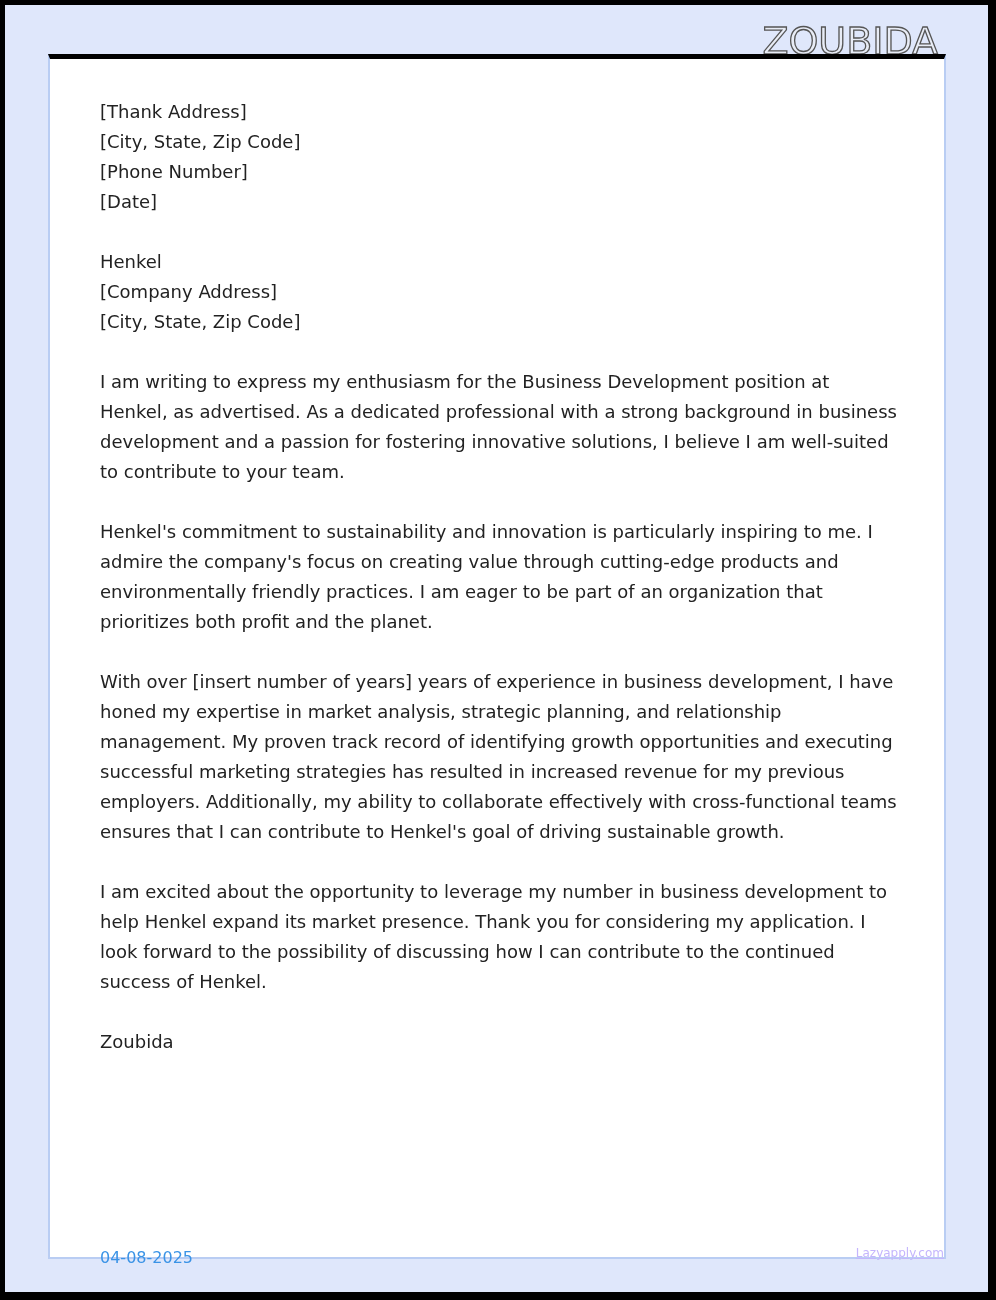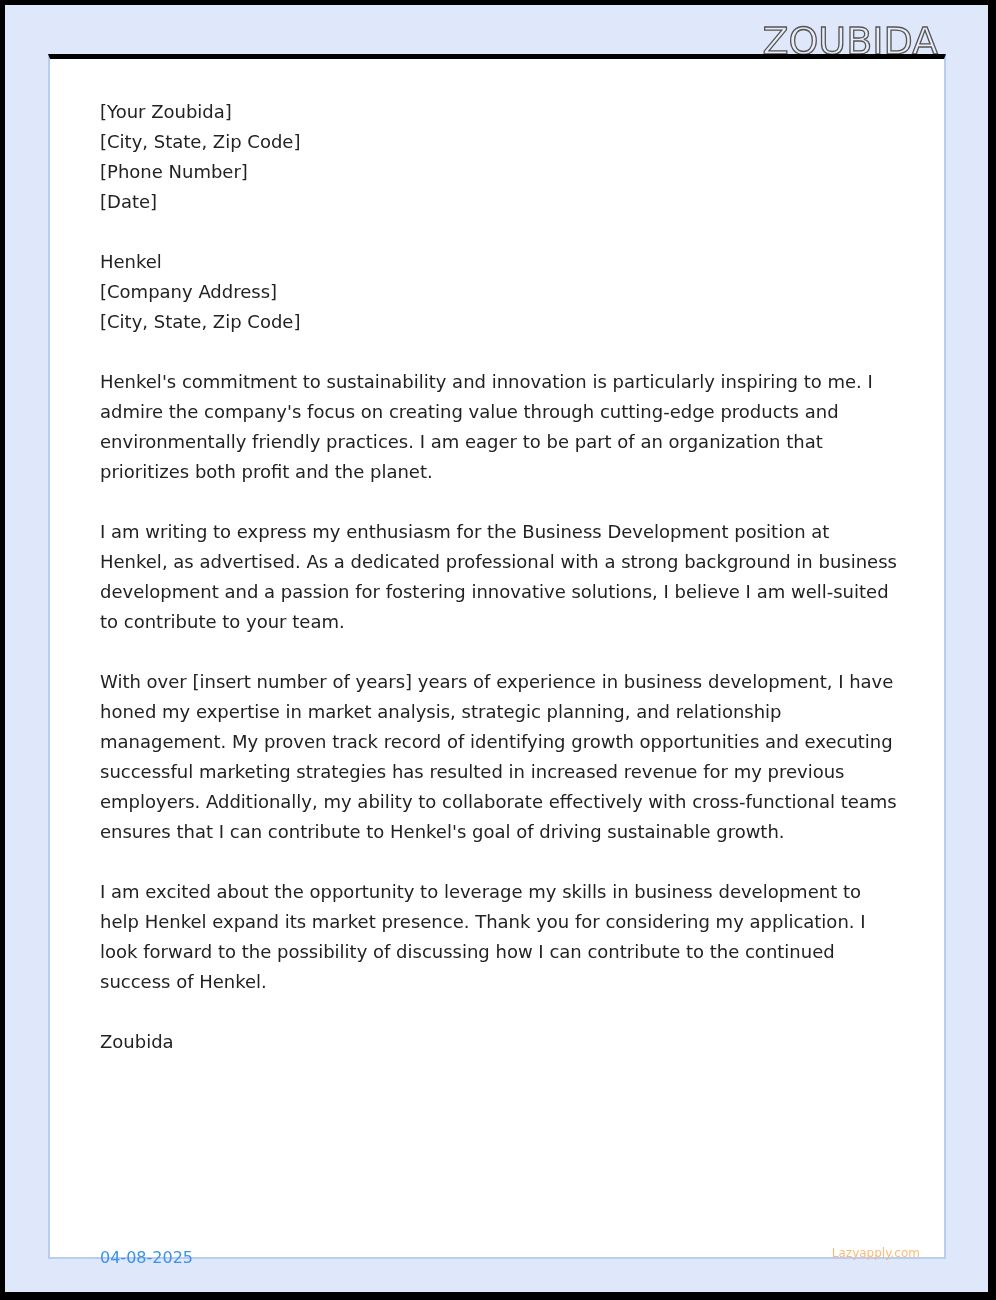--- a/index.html
+++ b/index.html
@@ -41,47 +41,48 @@
     color: #222;
   }
   .content p { margin: 0 0 30px 0; }
   .line { display: block; }
   .date {
     position: absolute; left: 100px; top: 1248px;
     font-size: 16px; color: #3a93e6;
     font-family: "DejaVu Sans", sans-serif;
   }
   .footer-brand {
-    position: absolute; right: 76px; top: 1246px;
-    font-size: 12px; color: #fdba74;
+    position: absolute; right: 52px; top: 1246px;
+    font-size: 12px; color: #c4b5fd;
     font-family: "DejaVu Sans", sans-serif;
+    text-decoration: underline;
   }
 </style>
 </head>
 <body>
 
 <div class="frame">
   <div class="brand">ZOUBIDA</div>
 </div>
 
 <div class="page"></div>
 
 <div class="content">
   <p>
-    <span class="line">[Your Zoubida]</span>
+    <span class="line">[Thank Address]</span>
     <span class="line">[City, State, Zip Code]</span>
     <span class="line">[Phone Number]</span>
     <span class="line">[Date]</span>
   </p>
   <p>
     <span class="line">Henkel</span>
     <span class="line">[Company Address]</span>
     <span class="line">[City, State, Zip Code]</span>
   </p>
+  <p>I am writing to express my enthusiasm for the Business Development position at Henkel, as advertised. As a dedicated professional with a strong background in business development and a passion for fostering innovative solutions, I believe I am well-suited to contribute to your team.</p>
   <p>Henkel's commitment to sustainability and innovation is particularly inspiring to me. I admire the company's focus on creating value through cutting-edge products and environmentally friendly practices. I am eager to be part of an organization that prioritizes both profit and the planet.</p>
-  <p>I am writing to express my enthusiasm for the Business Development position at Henkel, as advertised. As a dedicated professional with a strong background in business development and a passion for fostering innovative solutions, I believe I am well-suited to contribute to your team.</p>
   <p>With over [insert number of years] years of experience in business development, I have honed my expertise in market analysis, strategic planning, and relationship management. My proven track record of identifying growth opportunities and executing successful marketing strategies has resulted in increased revenue for my previous employers. Additionally, my ability to collaborate effectively with cross-functional teams ensures that I can contribute to Henkel's goal of driving sustainable growth.</p>
-  <p>I am excited about the opportunity to leverage my skills in business development to help Henkel expand its market presence. Thank you for considering my application. I look forward to the possibility of discussing how I can contribute to the continued success of Henkel.</p>
+  <p>I am excited about the opportunity to leverage my number in business development to help Henkel expand its market presence. Thank you for considering my application. I look forward to the possibility of discussing how I can contribute to the continued success of Henkel.</p>
   <p>Zoubida</p>
 </div>
 
 <div class="date">04-08-2025</div>
 <div class="footer-brand">Lazyapply.com</div>
 
 </body></html>

